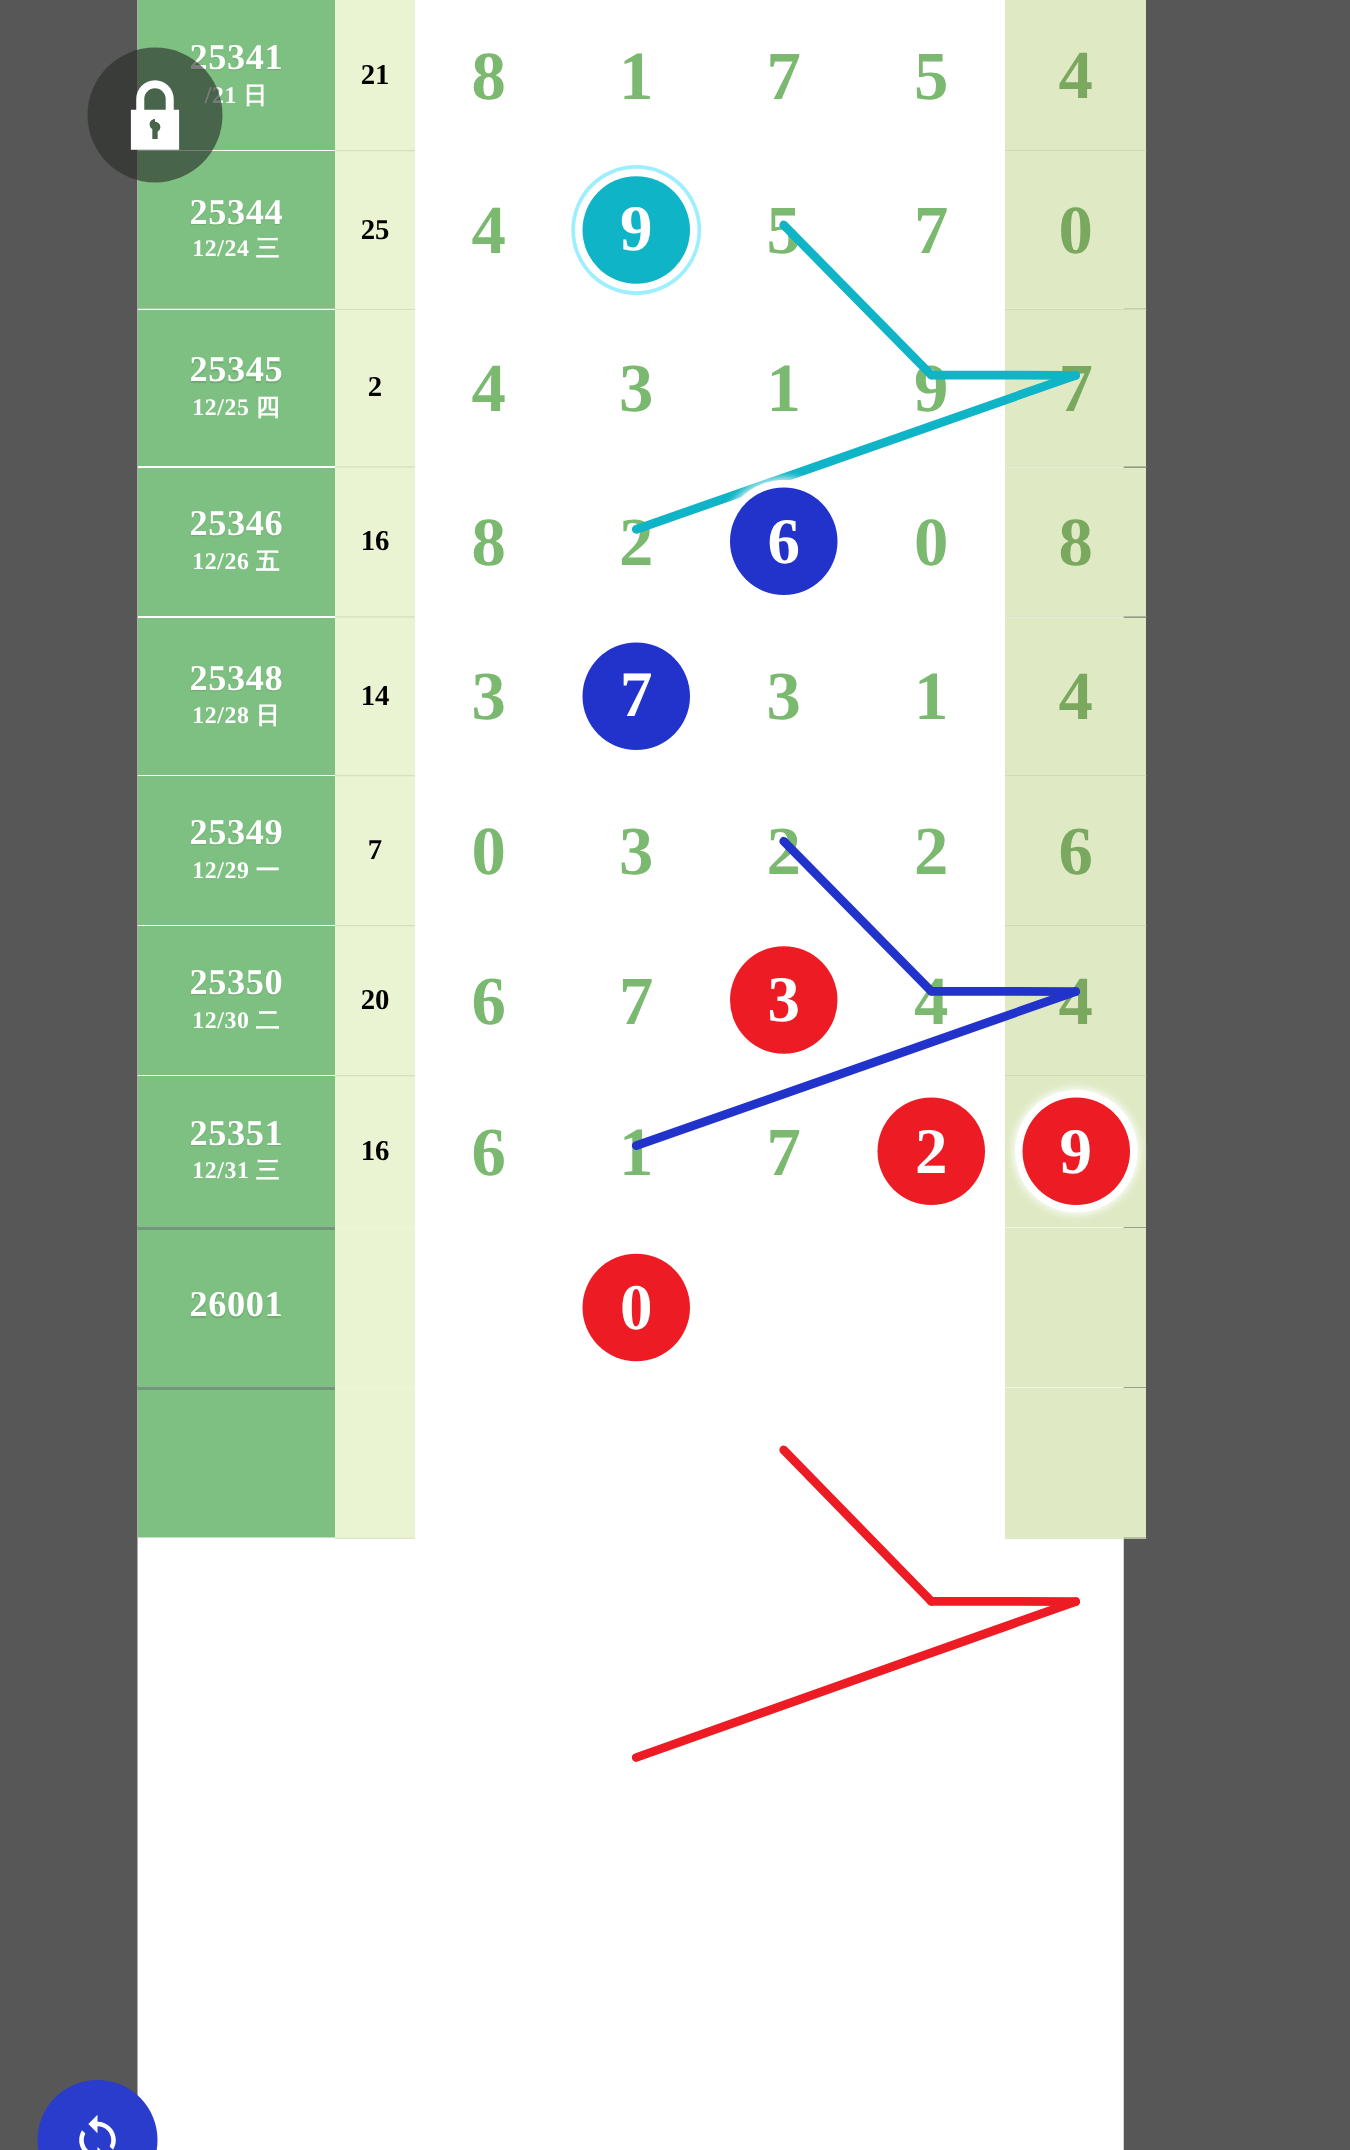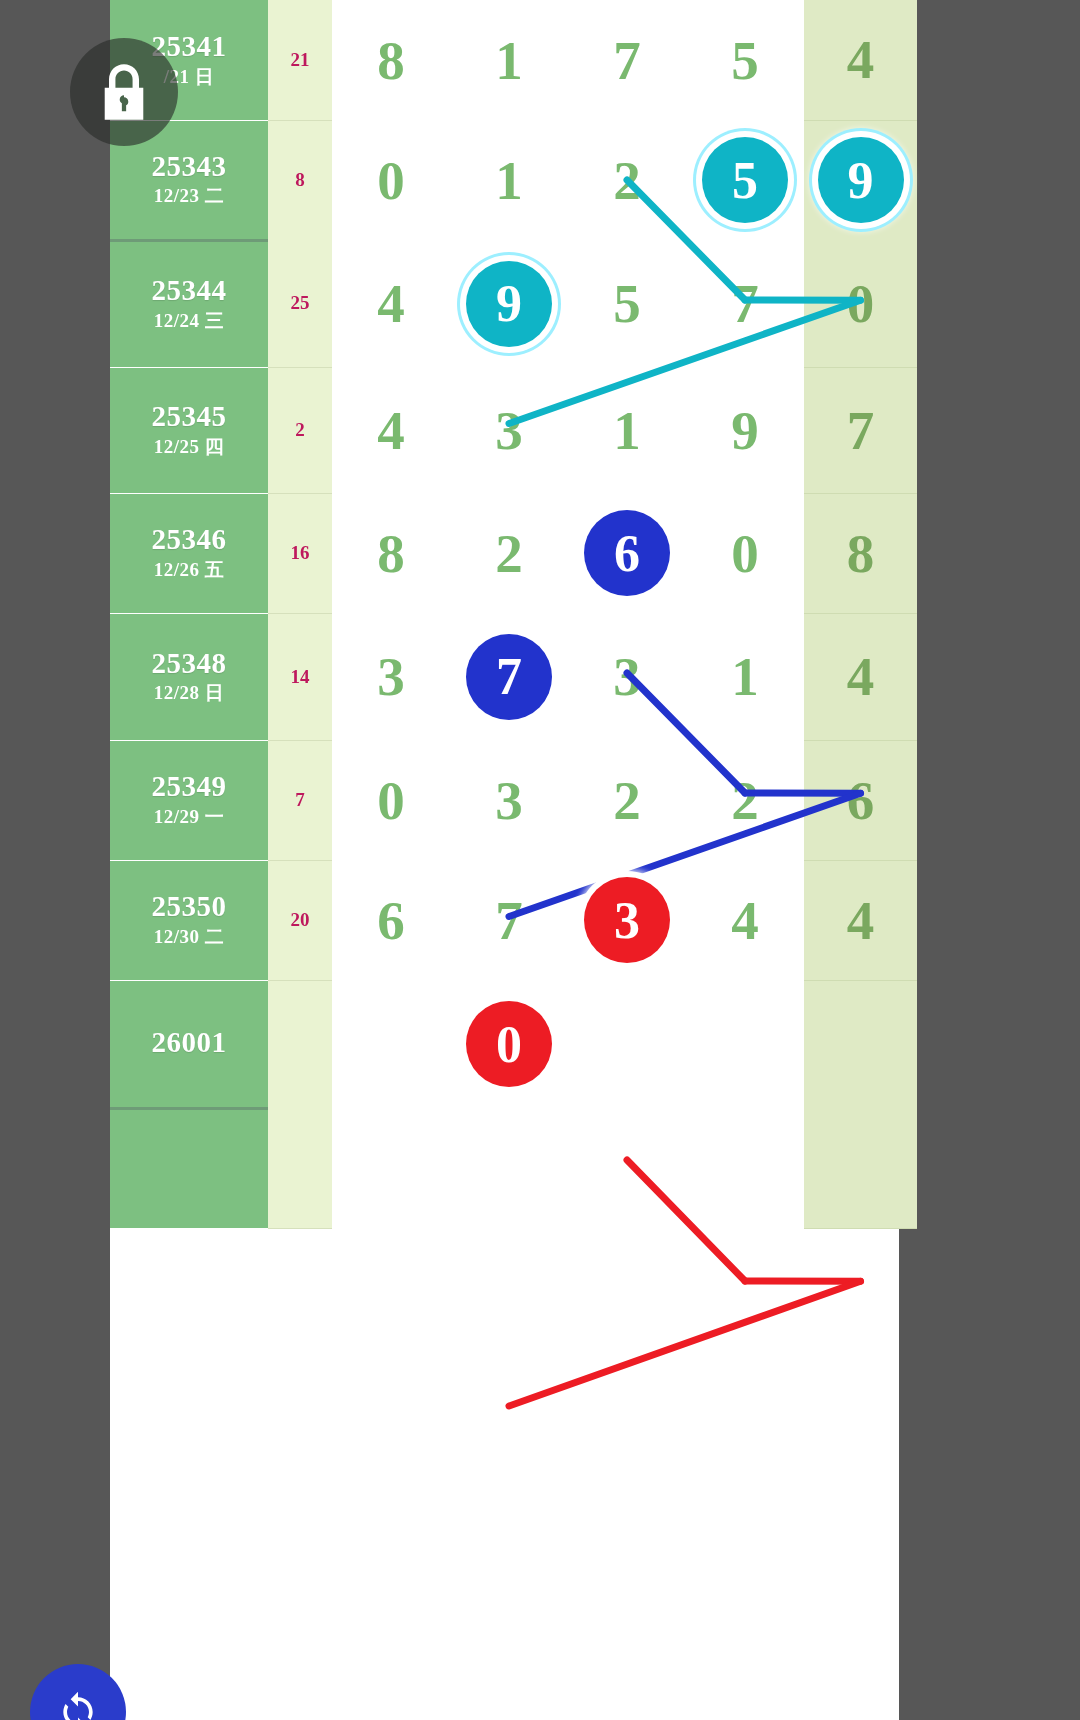--- a/index.html
+++ b/index.html
@@ -28,22 +28,22 @@
   }
   .issue .no{
     display:block;font-size:29px;font-weight:bold;line-height:1.05;
     letter-spacing:0.5px;text-shadow:0 1px 1px rgba(0,0,0,.12);
   }
   .issue .dt{
     display:block;font-size:19px;font-weight:bold;line-height:1.25;margin-top:3px;
     letter-spacing:.5px;
   }
   .sum{
-    background:#eaf3d2;color:#be185d;text-align:center;vertical-align:middle;
-    font-size:19px;font-weight:bold;
+    background:#eaf3d2;color:#000000;text-align:center;vertical-align:middle;
+    font-size:23px;font-weight:bold;
   }
   .dg{
     background:#ffffff;color:#7ab96f;text-align:center;vertical-align:middle;
     font-size:55px;font-weight:bold;position:relative;
   }
   .dg.tail{background:#dfeac5;color:#7aa85f;}
   .dg.empty{color:transparent;}
 
   
   .rowline td{border-bottom:1px solid #e3e3e3;}
@@ -113,36 +113,20 @@
               <span class="no">25341</span>
               <span class="dt">/21 日</span>
             </td>
             <td class="sum">21</td>
             <td class="dg dcol">8</td>
             <td class="dg dcol">1</td>
             <td class="dg dcol">7</td>
             <td class="dg dcol">5</td>
             <td class="dg tail">4</td>
           </tr>
-          <tr class="grpline" style="height: 120px;">
-            <td class="issue">
-              <span class="no">25343</span>
-              <span class="dt">12/23 二</span>
-            </td>
-            <td class="sum">8</td>
-            <td class="dg dcol">0</td>
-            <td class="dg dcol">1</td>
-            <td class="dg dcol">2</td>
-            <td class="dg dcol">
-              <span class="mark cyan">5</span>
-            </td>
-            <td class="dg tail">
-              <span class="mark cyan">9</span>
-            </td>
-          </tr>
           <tr class="rowline" style="height: 127px;">
             <td class="issue">
               <span class="no">25344</span>
               <span class="dt">12/24 三</span>
             </td>
             <td class="sum">25</td>
             <td class="dg dcol">4</td>
             <td class="dg dcol">
               <span class="mark cyan">9</span>
             </td>
@@ -208,20 +192,36 @@
               <span class="dt">12/30 二</span>
             </td>
             <td class="sum">20</td>
             <td class="dg dcol">6</td>
             <td class="dg dcol">7</td>
             <td class="dg dcol">
               <span class="mark red">3</span>
             </td>
             <td class="dg dcol">4</td>
             <td class="dg tail">4</td>
+          </tr>
+          <tr class="grpline" style="height: 122px;">
+            <td class="issue">
+              <span class="no">25351</span>
+              <span class="dt">12/31 三</span>
+            </td>
+            <td class="sum">16</td>
+            <td class="dg dcol">6</td>
+            <td class="dg dcol">1</td>
+            <td class="dg dcol">7</td>
+            <td class="dg dcol">
+              <span class="mark red">2</span>
+            </td>
+            <td class="dg tail">
+              <span class="mark red">9</span>
+            </td>
           </tr>
           <tr class="grpline" style="height: 128px;">
             <td class="issue">
               <span class="no">26001</span>
               <span class="dt"></span>
             </td>
             <td class="sum"></td>
             <td class="dg dcol empty"></td>
             <td class="dg dcol">
               <span class="mark red">0</span>

